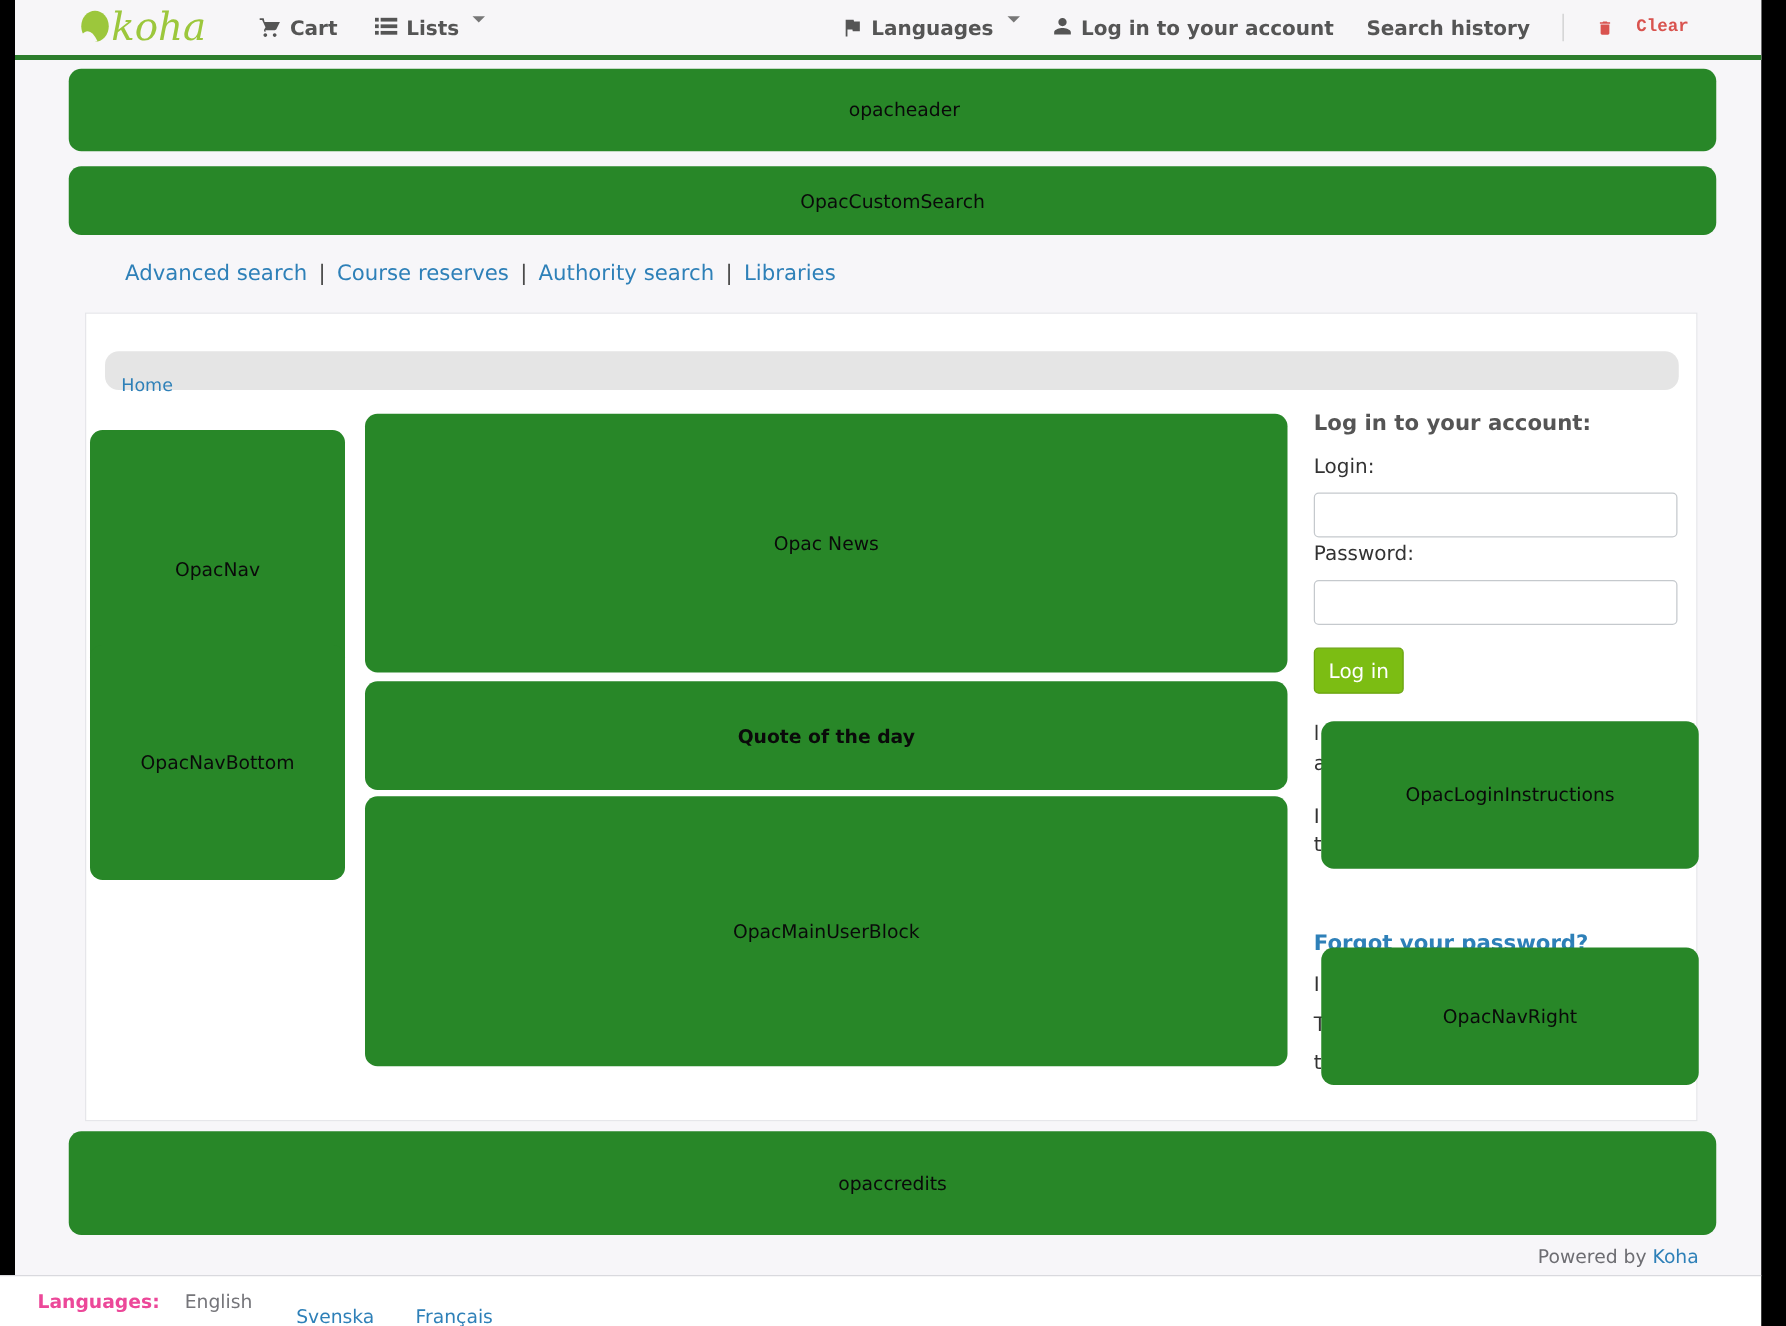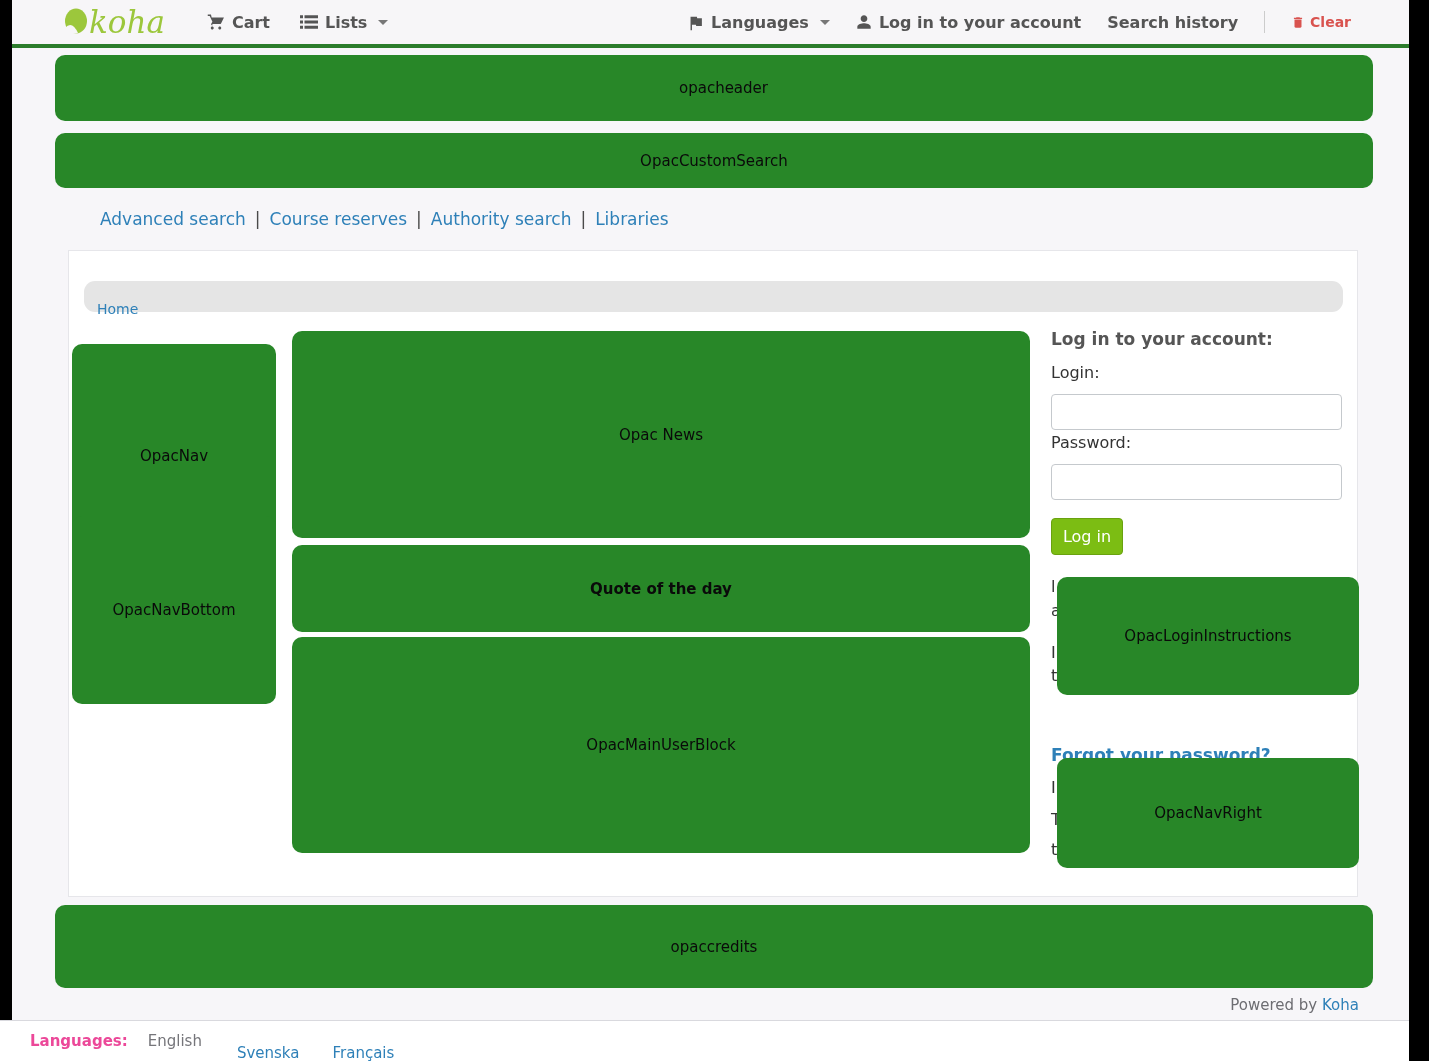--- a/index.html
+++ b/index.html
@@ -13,30 +13,30 @@
 
   .page-bg { position:absolute; left:12px; top:0; width:1397px; height:1020px; background:#f7f6f9; }
 
   
   .navbar {
     position:absolute; left:12px; top:0; width:1397px; height:48px;
     background:#f7f6f8; border-bottom:4px solid #2c7d2c;
     display:flex; align-items:center; padding:0 58px 0 52px;
     color:#555; font-size:16px; font-weight:bold;
   }
-  .nav-item { display:flex; align-items:center; gap:7px; color:#555; cursor:pointer; white-space:nowrap; }
+  .nav-item { display:flex; gap:7px; color:#555; cursor:pointer; white-space:nowrap; }
   .nav-left { display:flex; align-items:center; gap:30px; }
   .nav-right { margin-left:auto; display:flex; align-items:center; gap:26px; }
   .logo { display:flex; align-items:center; gap:1px; margin-right:12px; }
   .logo-text { font-family:"DejaVu Serif","Liberation Serif",serif; font-style:italic; font-weight:normal; font-size:31px; color:#9cc73c; line-height:1; }
   .caret { width:0; height:0; border-left:5px solid transparent; border-right:5px solid transparent; border-top:5px solid #777; margin-left:4px; }
   .icon { display:inline-block; vertical-align:middle; }
   .icon svg { display:block; }
   .nav-divider { width:1px; height:22px; background:#ccc; }
-  .clear-item { color:#d9534f; font-size:14px; display:flex; align-items:center; gap:5px; }
+  .clear-item { color:#d9534f; font-size:14px; display:flex; align-items:center; gap:18px;font-family:Liberation Mono, monospace; }
 
   
   .region {
     position:absolute; background:#288728; border-radius:10px;
     display:flex; align-items:center; justify-content:center;
     color:#0a0a0a; font-size:15px;
   }
   .r-opacheader      { left:55px;  top:55px;  width:1318px; height:66px;padding-left:19px; }
   .r-customsearch    { left:55px;  top:133px; width:1318px; height:55px; }
   .r-opacnav         { left:72px;  top:344px; width:204px;  height:224px; }

